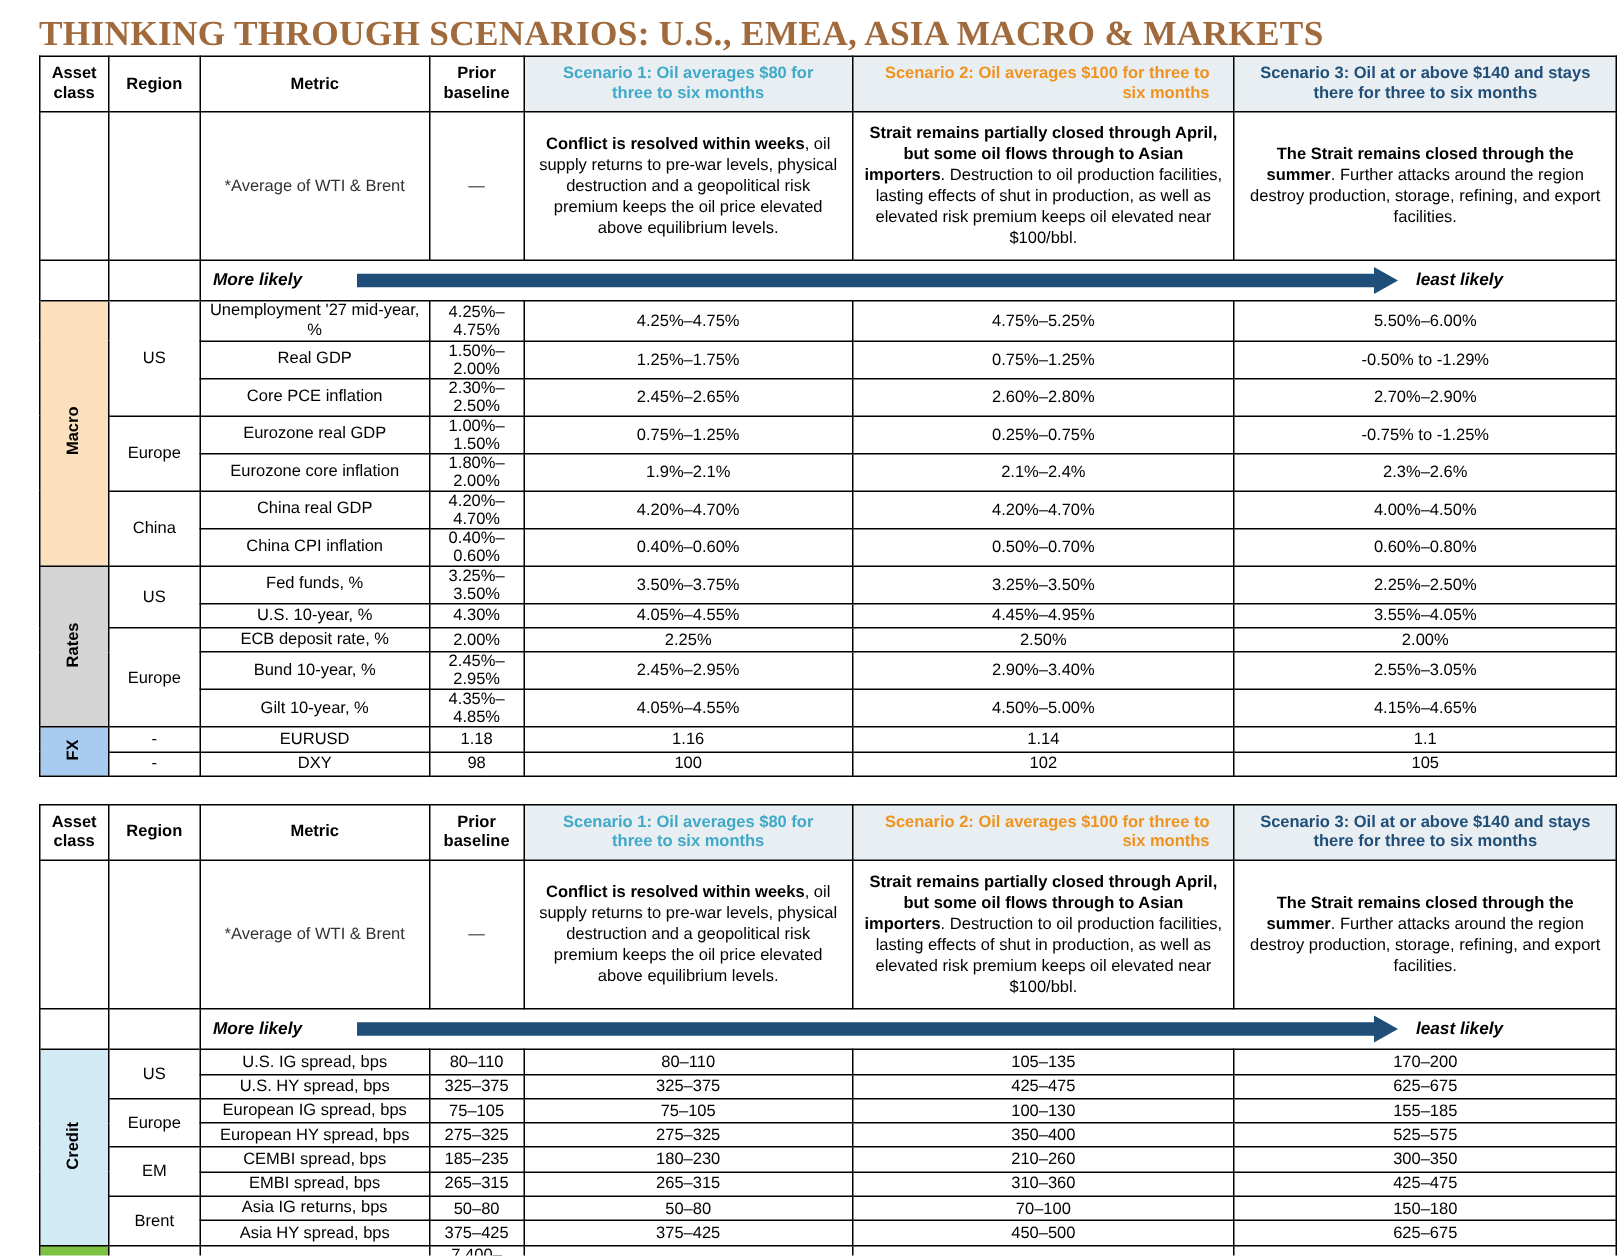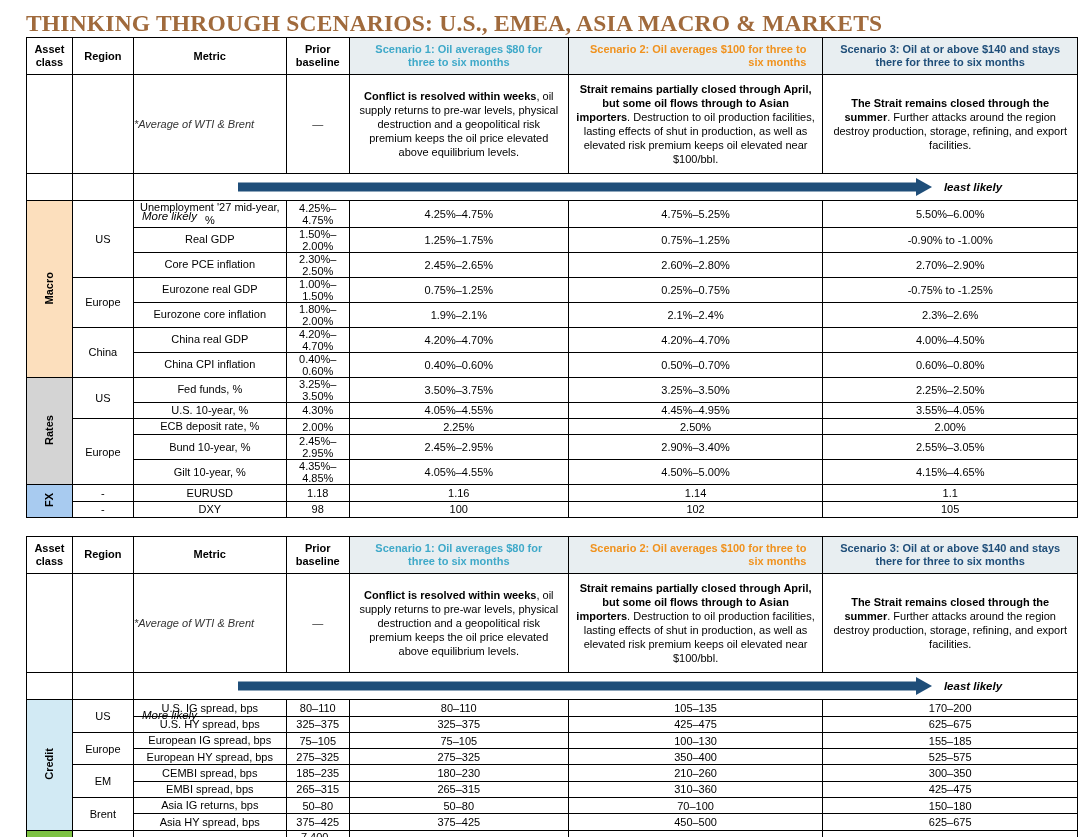--- a/index.html
+++ b/index.html
@@ -75,22 +75,21 @@
   
   .narr {
     text-align: center;
     font-size: 10.8px;
     line-height: 1.28;
     padding: 7px 7px !important;
     vertical-align: middle;
   }
   .narr b { font-weight: bold; }
   .note {
-    text-align: left;
-    font-style: italic;
+    text-align: center;
     font-size: 9.6px;
     color: #333;
   }
   .dash {
     text-align: center;
     font-size: 13px;
     color: #333;
   }
 
   
@@ -103,25 +102,24 @@
   td.noborder-v { border-top: none !important; border-bottom: none !important; }
   .arrowwrap {
     position: relative;
     height: 26px;
   }
   .morelikely {
     position: absolute;
     left: 8px;
     top: 50%;
     transform: translateY(-50%);
-    font-weight: normal;
+    font-weight: bold;
     font-style: italic;
     font-size: 11.5px;
     white-space: nowrap;
-    margin-top: 29px;
   }
   .leastlikely {
     position: absolute;
     left: 72px;
     top: 50%;
     transform: translateY(-50%);
     font-weight: bold;
     font-style: italic;
     font-size: 11.5px;
     white-space: nowrap;
@@ -235,21 +233,21 @@
           <td class="val prior">4.25%–4.75%</td>
           <td class="val">4.25%–4.75%</td>
           <td class="val">4.75%–5.25%</td>
           <td class="val">5.50%–6.00%</td>
         </tr>
         <tr class="datarow">
           <td class="met">Real GDP</td>
           <td class="val prior">1.50%–2.00%</td>
           <td class="val">1.25%–1.75%</td>
           <td class="val">0.75%–1.25%</td>
-          <td class="val">-0.90% to -1.00%</td>
+          <td class="val">-0.50% to -1.29%</td>
         </tr>
         <tr class="datarow">
           <td class="met">Core PCE inflation</td>
           <td class="val prior">2.30%–2.50%</td>
           <td class="val">2.45%–2.65%</td>
           <td class="val">2.60%–2.80%</td>
           <td class="val">2.70%–2.90%</td>
         </tr>
         <tr class="datarow">
           <td class="reg" rowspan="2">Europe</td>

